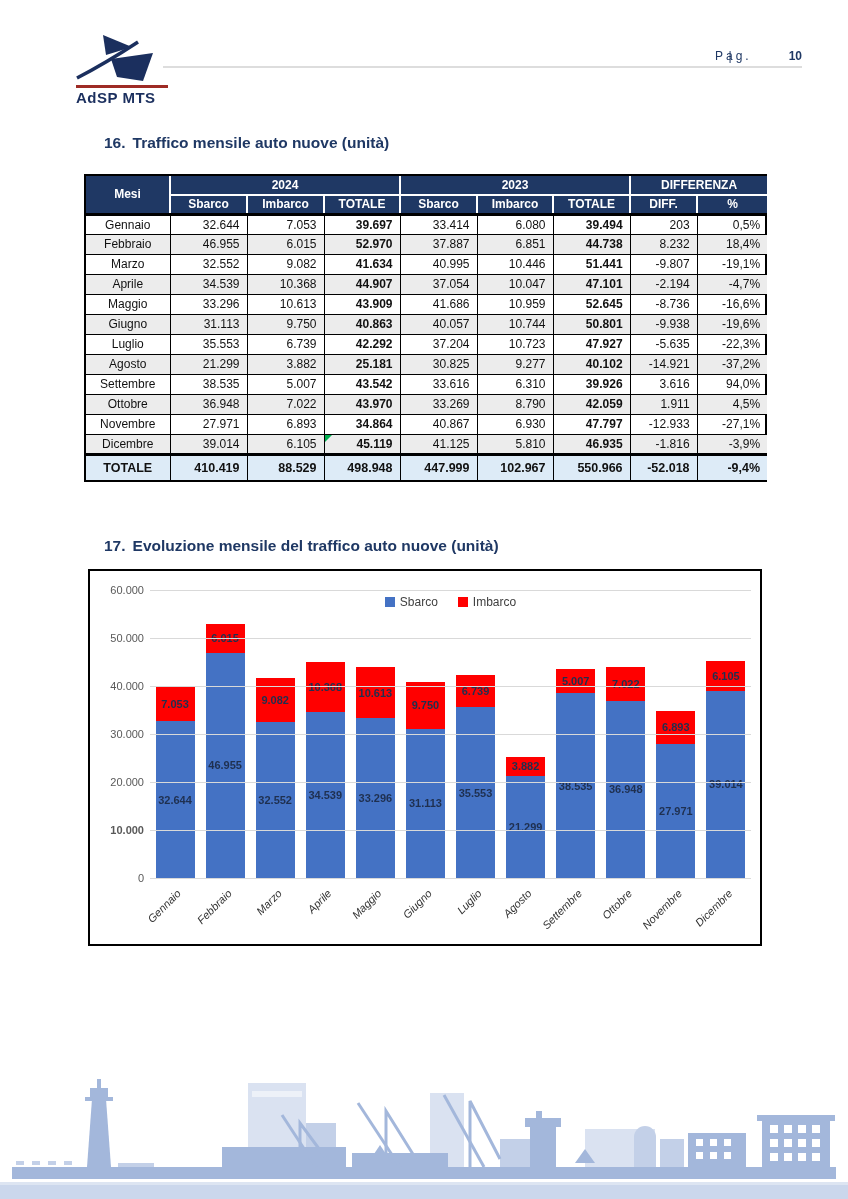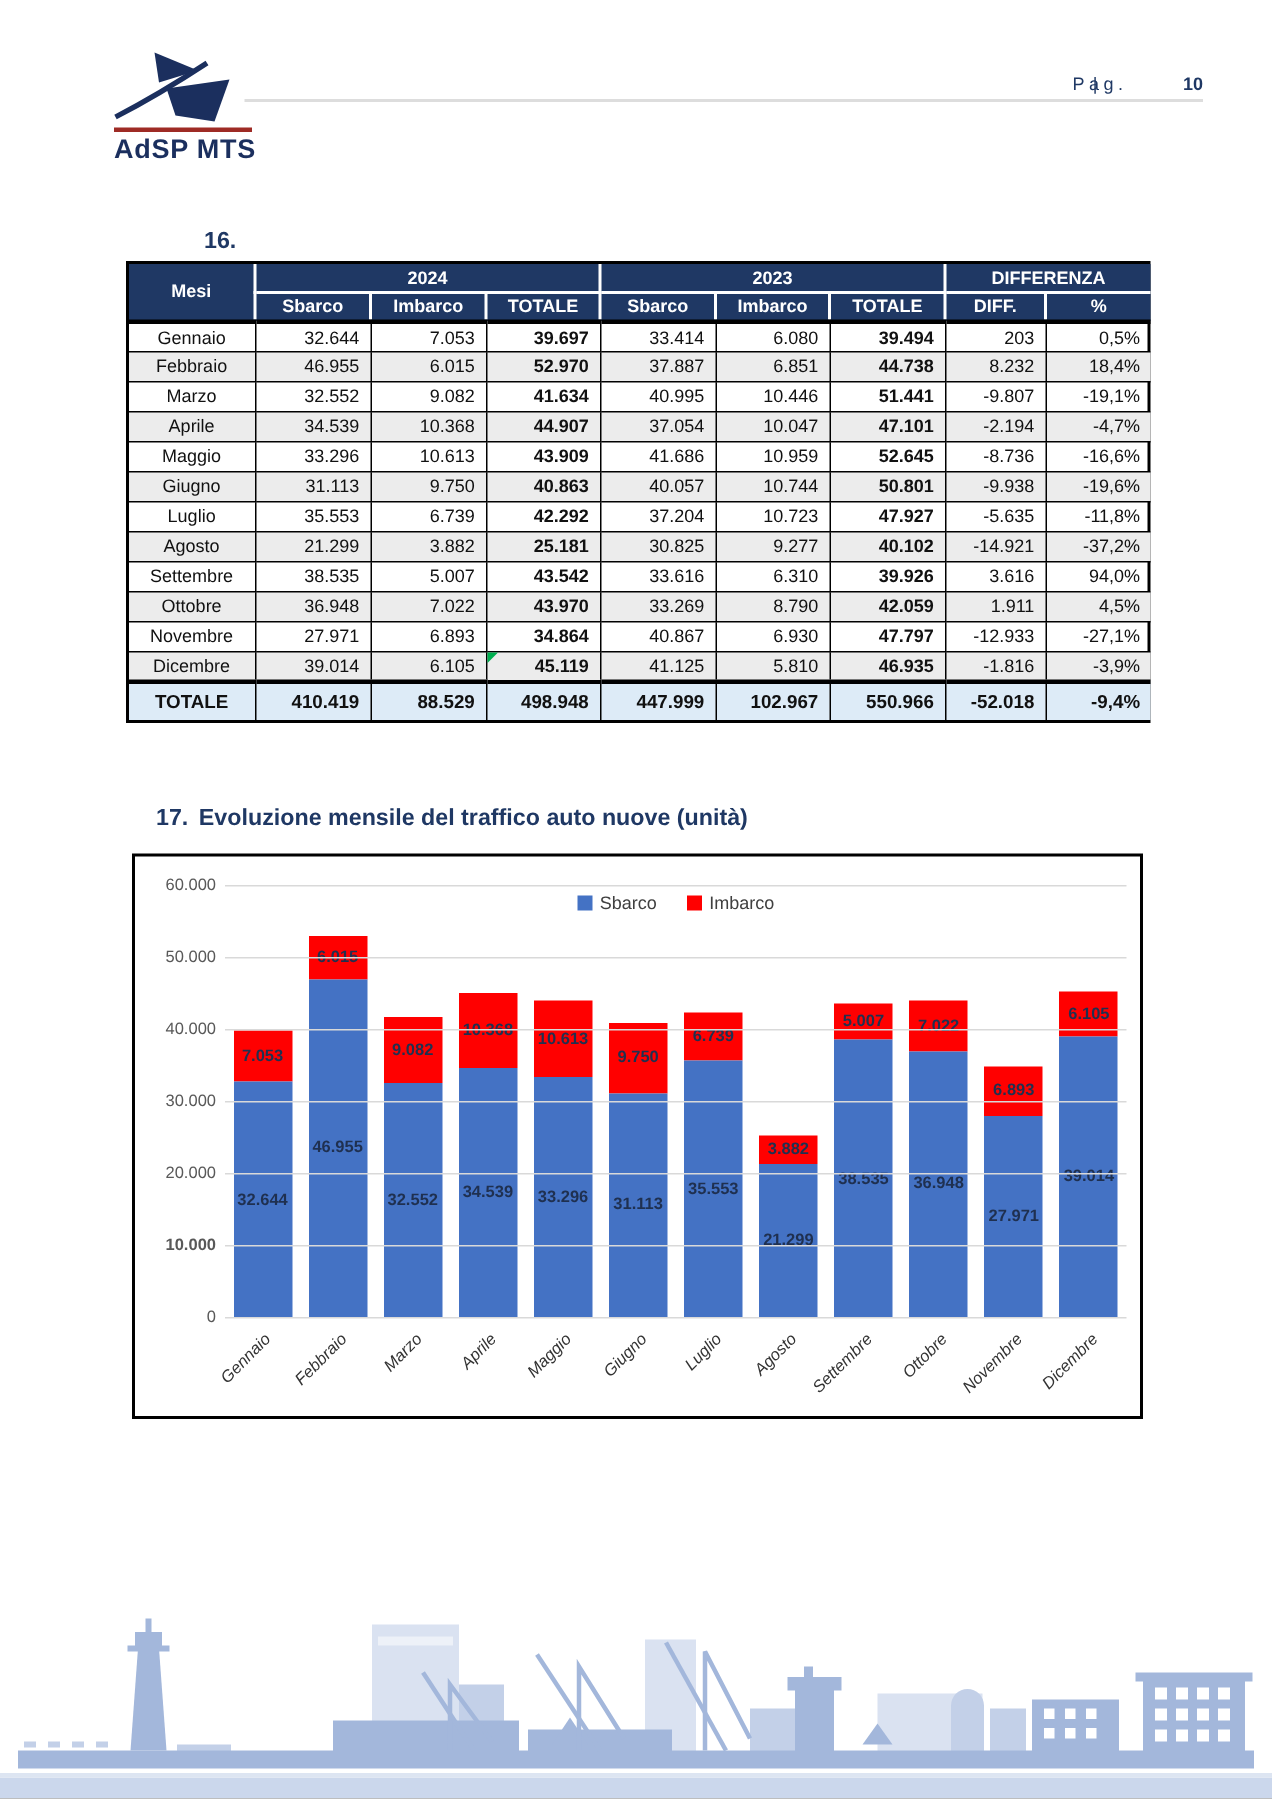--- a/index.html
+++ b/index.html
@@ -7,31 +7,31 @@
   body { font-family:"Liberation Sans", sans-serif; }
   .page {
     position:relative; width:848px; height:1199px; background:#ffffff;
     margin:0 auto; overflow:hidden;
   }
 
   
   .logo { position:absolute; left:76px; top:34px; width:110px; }
   .logo svg { display:block; }
   .logo-rule { width:92px; height:3px; background:#9E2B25; margin-top:1px; }
-  .logo-text { font-size:18px; font-weight:bold; color:#1B2F5E; letter-spacing:0.5px; margin-top:1px; }
+  .logo-text { font-size:15px; font-weight:bold; color:#1B2F5E; letter-spacing:0.5px; margin-top:1px; }
   .header-line { position:absolute; left:163px; top:66px; width:639px; height:2px; background:#DDDDDD; }
   .page-num { position:absolute; top:49px; right:46px; font-size:12px; color:#1F3864; }
   .page-num .lbl { letter-spacing:3px; }
   .page-num .bar { margin:0 2px 0 4px; }
   .page-num .num { font-weight:bold;margin-left:37px; }
 
   
   .section-title { position:absolute; left:104px; display:flex; gap:7px;
     font-size:15.5px; font-weight:bold; color:#1F3864; }
-  .s16 { top:152px;margin-left:32px; }
+  .s16 { top:134px; }
   .s17 { top:537px; }
 
   
   .table-wrap { position:absolute; left:84px; top:174px; width:683px; border:2px solid #000; }
   table { border-collapse:collapse; width:100%; table-layout:fixed; font-size:12px; }
   th { background:#1F3864; color:#fff; font-weight:bold; border:2px solid #fff;
        height:19px; padding:0 2px; text-align:center; }
   thead tr:first-child th { border-top:none; }
   thead th:first-child { border-left:none; }
   thead th:last-child { border-right:none; }
@@ -89,20 +89,21 @@
     <div class="logo-rule"></div>
     <div class="logo-text">AdSP MTS</div>
   </div>
   <div class="header-line"></div>
   <div class="page-num">
     <span class="lbl">Pag.</span><span class="bar">|</span><span class="num">10</span>
   </div>
 
   <div class="section-title s16">
     <span>16.</span>
+    <span>Traffico mensile auto nuove (unità)</span>
   </div>
 
   <div class="table-wrap">
     <table>
       <colgroup>
         <col style="width:84px">
           <col style="width:77px">
           <col style="width:77px">
           <col style="width:76px">
         <col style="width:77px">
@@ -198,21 +199,21 @@
           </tr>
           <tr>
             <td class="month">Luglio</td>
             <td class="num">35.553</td>
             <td class="num">6.739</td>
             <td class="num tot">42.292</td>
             <td class="num">37.204</td>
             <td class="num">10.723</td>
             <td class="num tot">47.927</td>
             <td class="num">-5.635</td>
-            <td class="num">-11,8%</td>
+            <td class="num">-22,3%</td>
           </tr>
           <tr class="alt">
             <td class="month">Agosto</td>
             <td class="num">21.299</td>
             <td class="num">3.882</td>
             <td class="num tot">25.181</td>
             <td class="num">30.825</td>
             <td class="num">9.277</td>
             <td class="num tot">40.102</td>
             <td class="num">-14.921</td>

